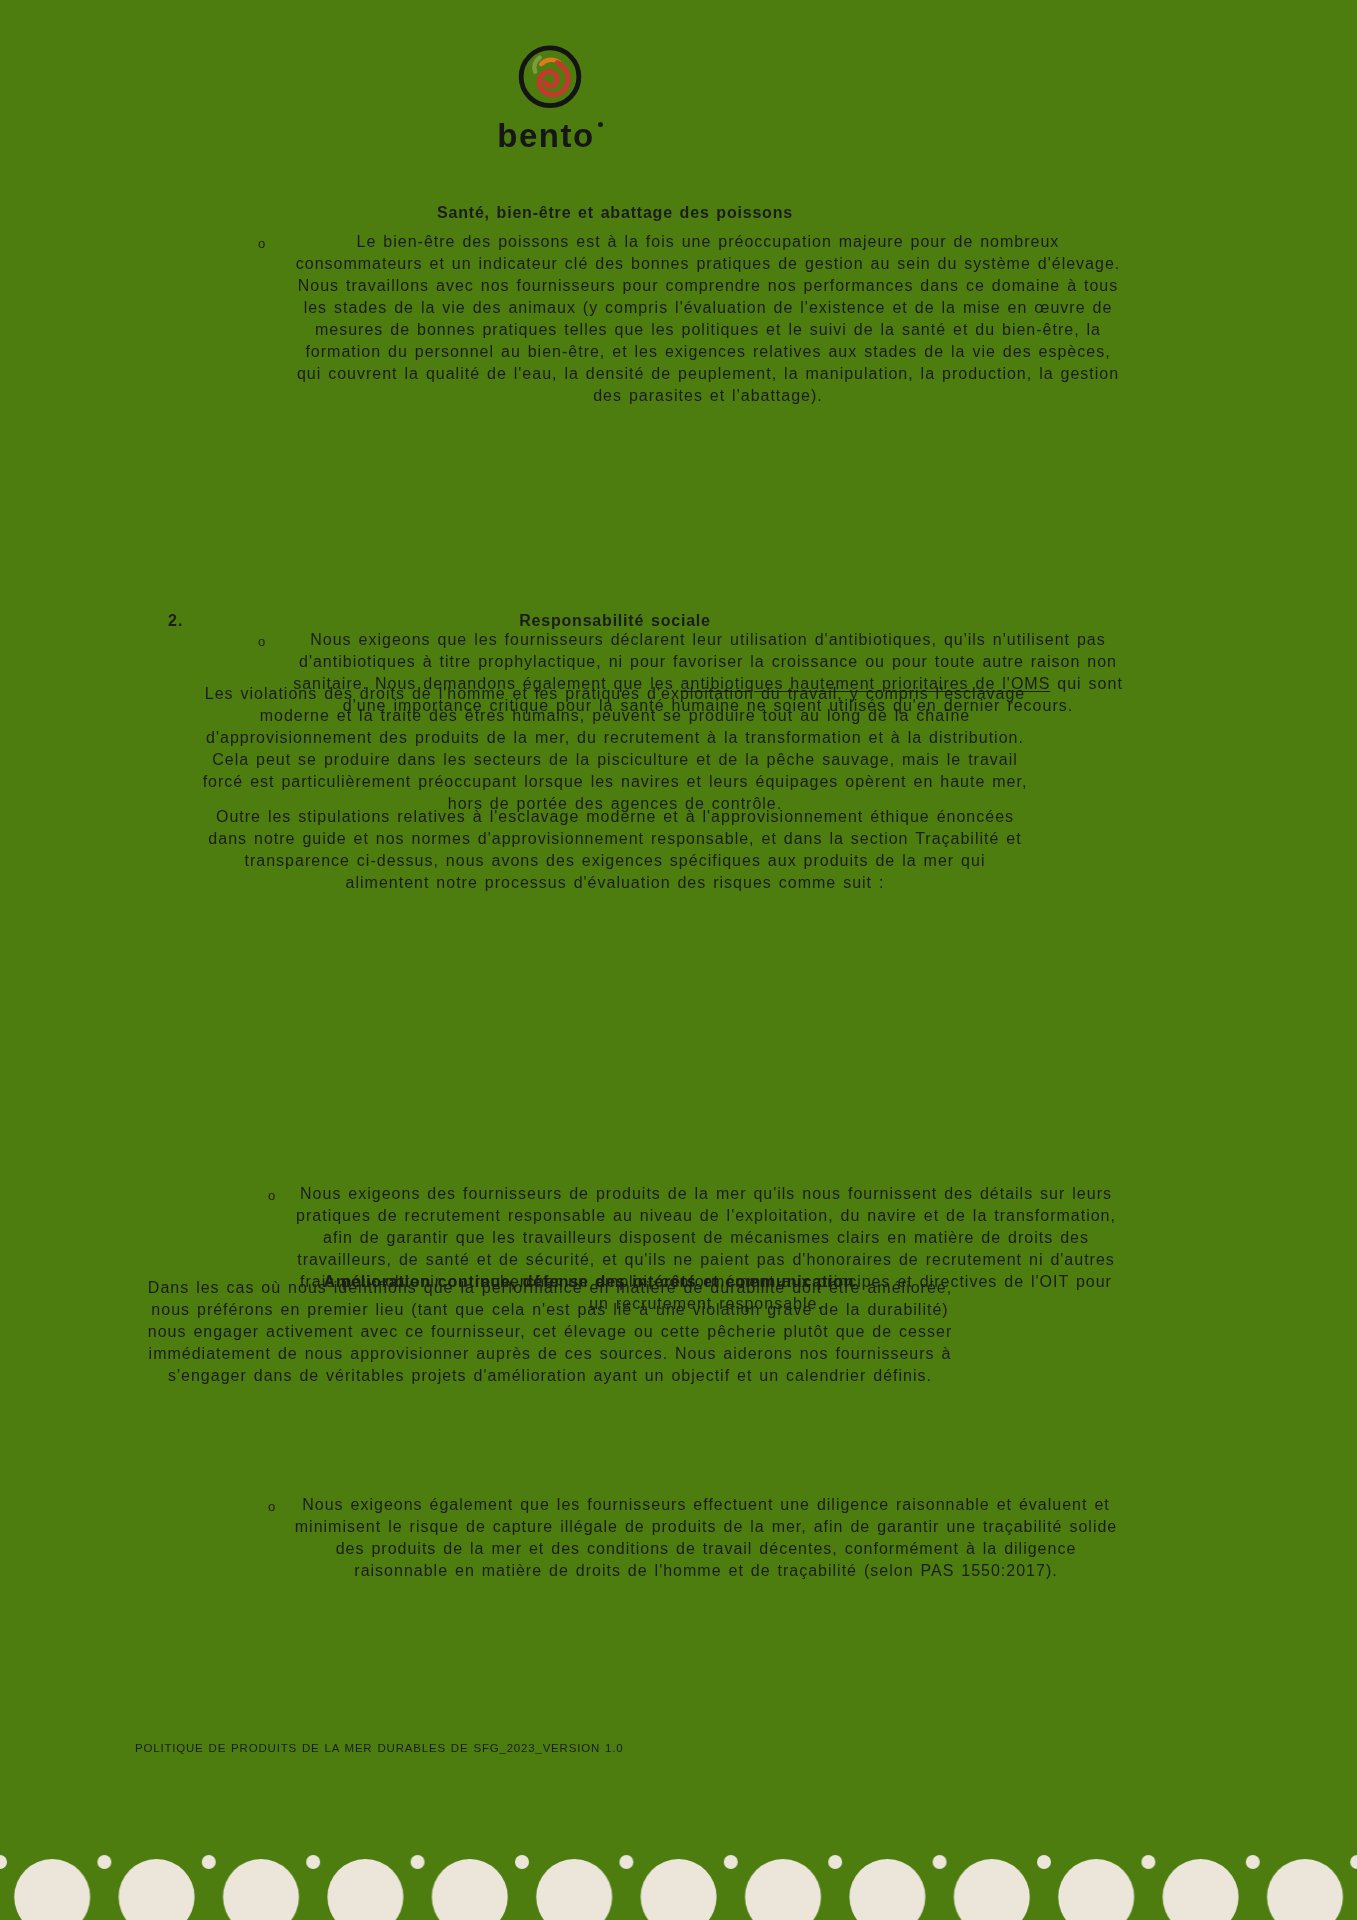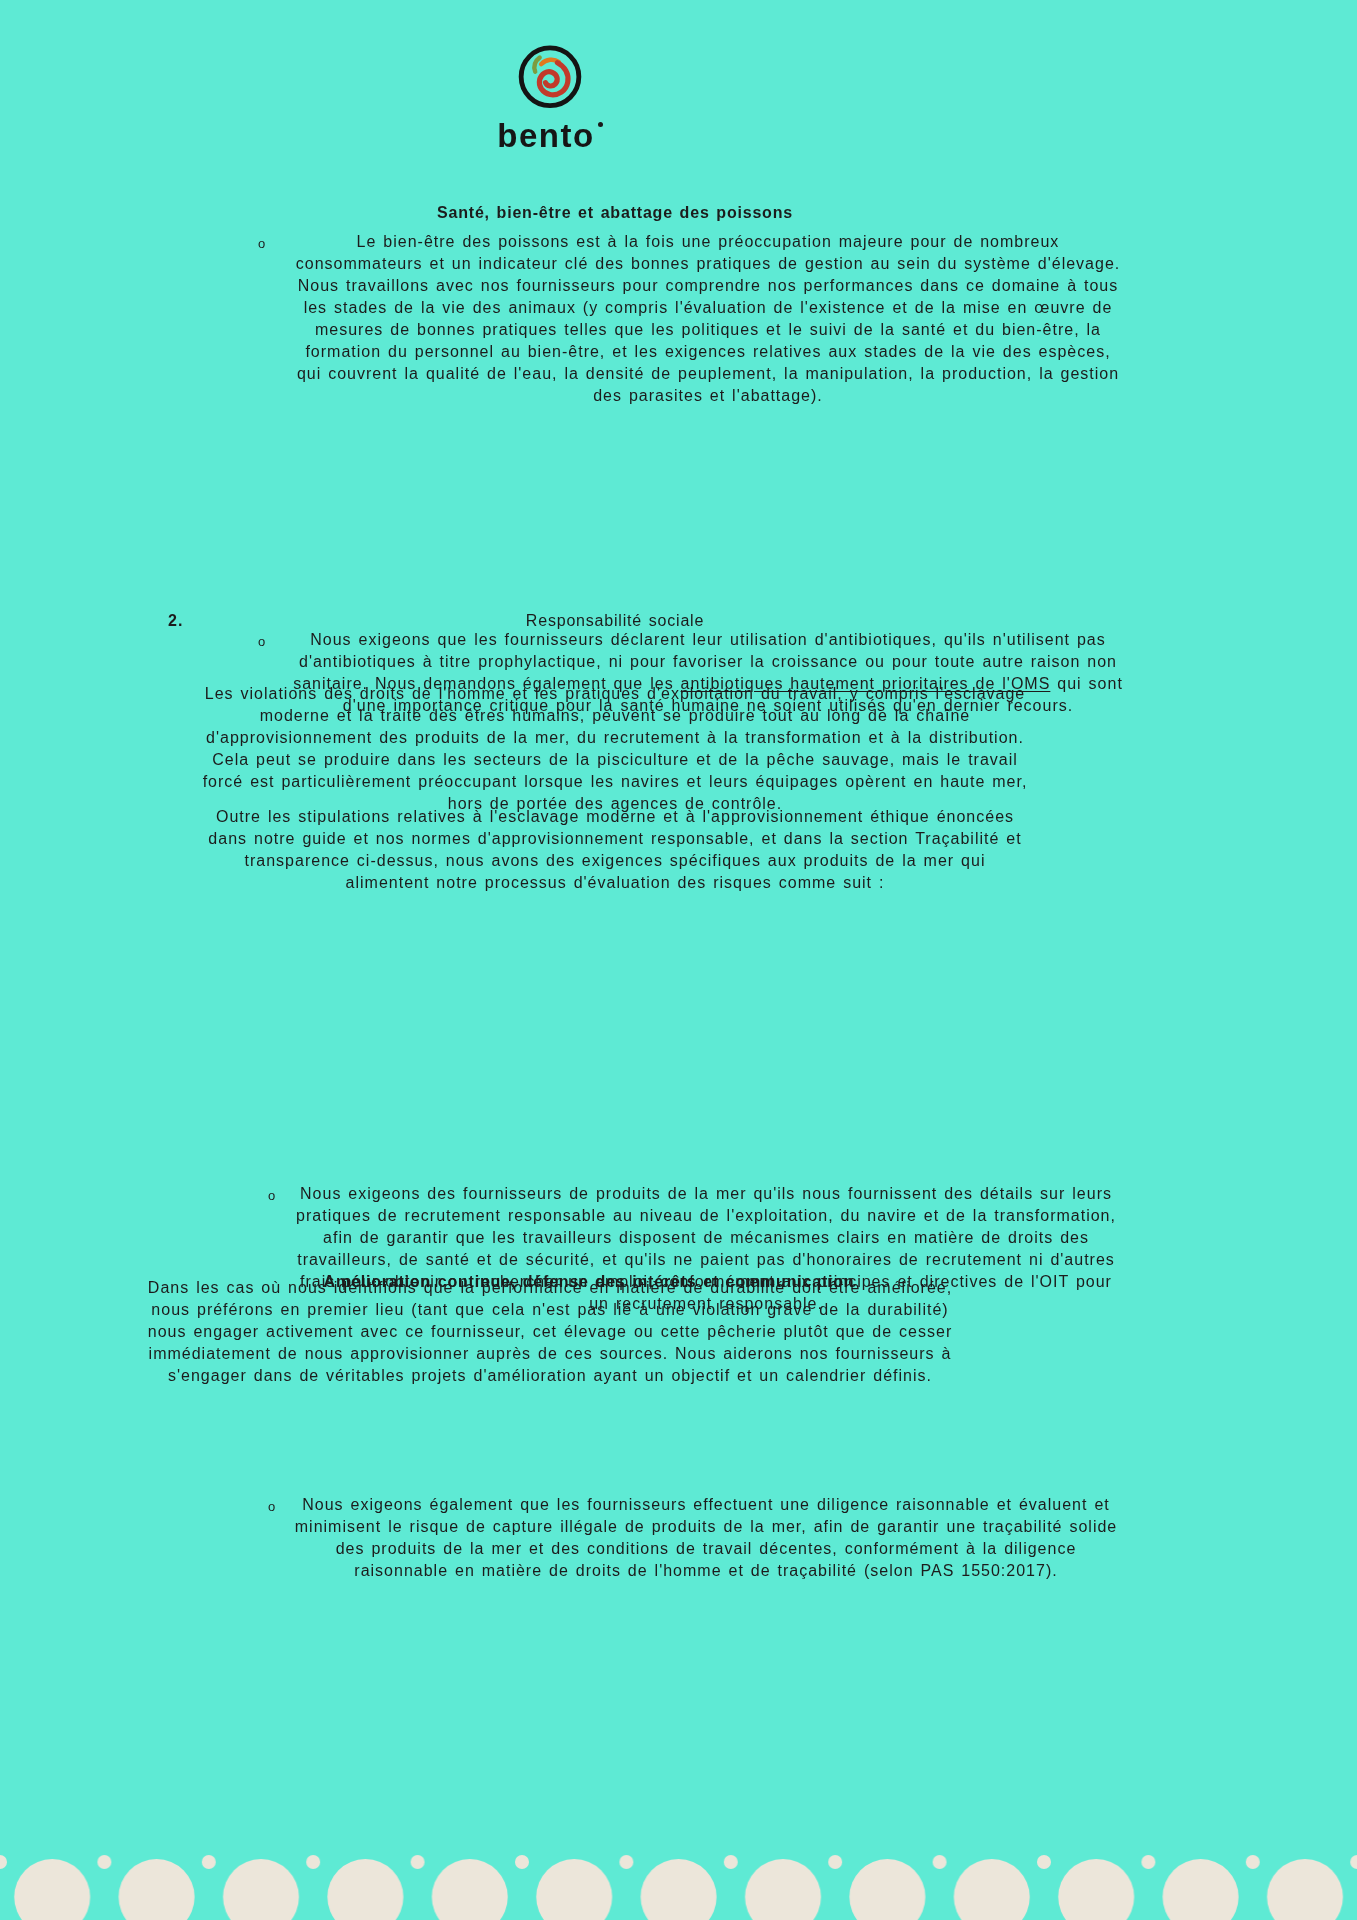--- a/index.html
+++ b/index.html
@@ -5,21 +5,21 @@
   html, body {
     margin: 0;
     padding: 0;
     background: #ffffff;
   }
   .page {
     position: relative;
     width: 1357px;
     height: 1920px;
     margin: 0 auto;
-    background: #5eead4;
+    background: #4d7c0f;
     overflow: hidden;
     color: #1c1c1c;
     font-family: "Liberation Sans", "DejaVu Sans", sans-serif;
     font-size: 16px;
     line-height: 22px;
     letter-spacing: 1px;
     word-spacing: 1.5px;
     text-align: left;
   }
 
@@ -85,21 +85,21 @@
   .bullet-item.lvl2 { padding-left: 156px; }
   .bullet-item.lvl2 .marker { left: 133px; }
 
   .numbered-heading { padding-left: 65px; }
   .numbered-heading .number {
     position: absolute;
     left: 33px;
     font-weight: bold;
   }
   .numbered-heading .heading-text {
-    font-weight: normal;
+    font-weight: bold;
     letter-spacing: 0.8px;
   }
 
   .doc-link {
     color: inherit;
     text-decoration: underline;
     text-underline-offset: 2px;
     cursor: pointer;
   }
 
@@ -183,20 +183,21 @@
 
   <div class="block bullet-item lvl2 pos-bB">
     <span class="marker">o</span>
     <span class="bullet-text">Nous exigeons également que les fournisseurs effectuent une diligence raisonnable et évaluent et minimisent le risque de capture illégale de produits de la mer, afin de garantir une traçabilité solide des produits de la mer et des conditions de travail décentes, conformément à la diligence raisonnable en matière de droits de l'homme et de traçabilité (selon PAS 1550:2017).</span>
   </div>
 
   <h3 class="block heading pos-h-improve">Amélioration continue, défense des intérêts et communication</h3>
 
   <p class="block para pos-p-improve">Dans les cas où nous identifions que la performance en matière de durabilité doit être améliorée, nous préférons en premier lieu (tant que cela n'est pas lié à une violation grave de la durabilité) nous engager activement avec ce fournisseur, cet élevage ou cette pêcherie plutôt que de cesser immédiatement de nous approvisionner auprès de ces sources. Nous aiderons nos fournisseurs à s'engager dans de véritables projets d'amélioration ayant un objectif et un calendrier définis.</p>
 
+  <footer class="doc-footer">POLITIQUE DE PRODUITS DE LA MER DURABLES DE SFG_2023_VERSION 1.0</footer>
 
   <div class="bottom-decor">
     <svg width="1357" height="80" aria-hidden="true">
       <defs>
         <pattern id="bubbles" width="104.4" height="80" patternUnits="userSpaceOnUse">
           <circle cx="52.2" cy="57" r="38" fill="#ece6da"></circle>
           <circle cx="0" cy="22" r="7" fill="#ece6da"></circle>
           <circle cx="104.4" cy="22" r="7" fill="#ece6da"></circle>
         </pattern>
       </defs>

